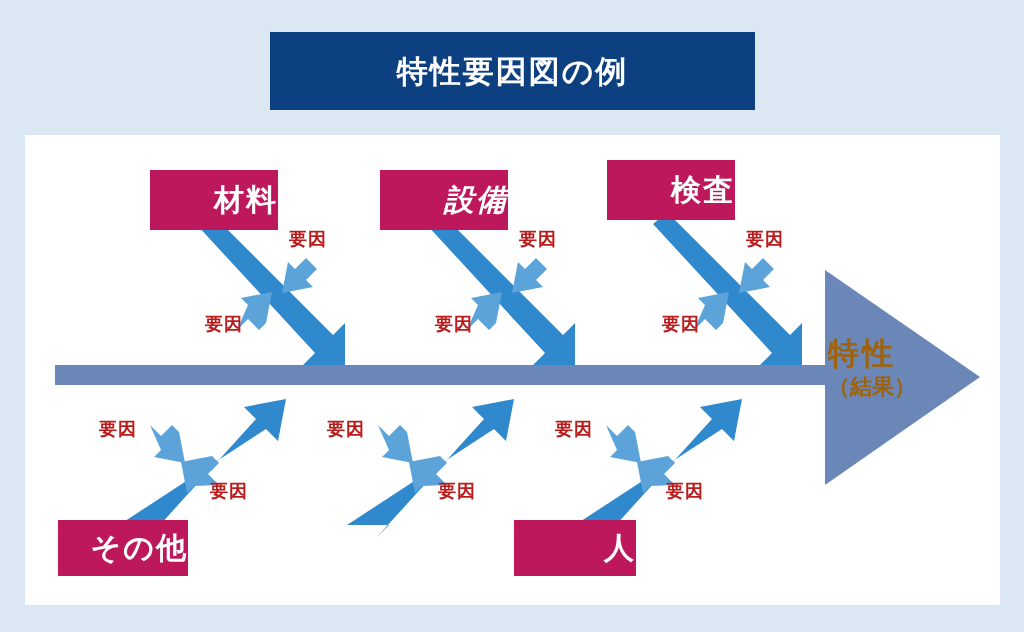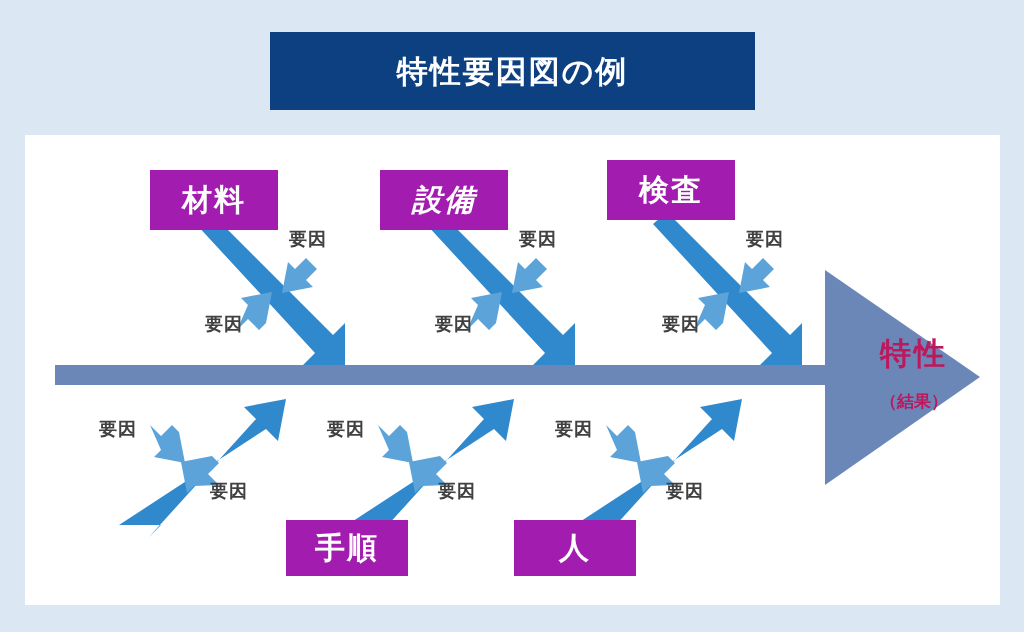--- a/index.html
+++ b/index.html
@@ -58,67 +58,67 @@
     left: 0;
     top: 0;
     width: 1024px;
     height: 632px;
     overflow: visible;
   }
 
   
   .cat-box {
     position: absolute;
-    background: #a21caf;
+    background: #be185d;
     display: flex;
     align-items: center;
-    justify-content: center;
+    justify-content: flex-end;
     box-sizing: border-box;
   }
   .cat-box .cat-label {
     color: #ffffff;
     font-size: 30px;
     font-weight: bold;
     letter-spacing: 2px;
     line-height: 1;
     white-space: nowrap;
   }
 
   
   .factor-label {
     position: absolute;
-    color: #404040;
+    color: #b91c1c;
     font-size: 18px;
     font-weight: bold;
     letter-spacing: 1px;
     line-height: 1;
     white-space: nowrap;
   }
 
   
   #effect-text {
     position: absolute;
     left: 828px;
     top: 338px;
     width: 120px;
-    text-align: right;
-    color: #be185d;
+    text-align: left;
+    color: #a16207;
     line-height: 1;
     pointer-events: none;
   }
   #effect-main {
     display: block;
     font-size: 31px;
     font-weight: bold;
     letter-spacing: 3px;
   }
   #effect-sub {
     display: block;
-    margin-top: 24px;
-    font-size: 17px;
+    margin-top: 7px;
+    font-size: 22px;
     font-weight: bold;
     letter-spacing: 0px;
   }
 </style>
 </head>
 <body>
 
 <div id="stage">
 
   <div id="title-banner">
@@ -199,24 +199,24 @@
   </div>
 
   <div class="cat-box" style="left:380px; top:170px; width:128px; height:60px;font-style:italic;">
     <span class="cat-label">設備</span>
   </div>
 
   <div class="cat-box" style="left:607px; top:160px; width:128px; height:60px;">
     <span class="cat-label">検査</span>
   </div>
 
-
-  <div class="cat-box" style="left:286px; top:520px; width:122px; height:56px;">
-    <span class="cat-label">手順</span>
-  </div>
+  <div class="cat-box" style="left:58px; top:520px; width:130px; height:56px;">
+    <span class="cat-label">その他</span>
+  </div>
+
 
   <div class="cat-box" style="left:514px; top:520px; width:122px; height:56px;">
     <span class="cat-label">人</span>
   </div>
 
   <div class="factor-label" style="left:289px; top:230px;">要因</div>
   <div class="factor-label" style="left:205px; top:315px;">要因</div>
 
   <div class="factor-label" style="left:519px; top:230px;">要因</div>
   <div class="factor-label" style="left:435px; top:315px;">要因</div>

